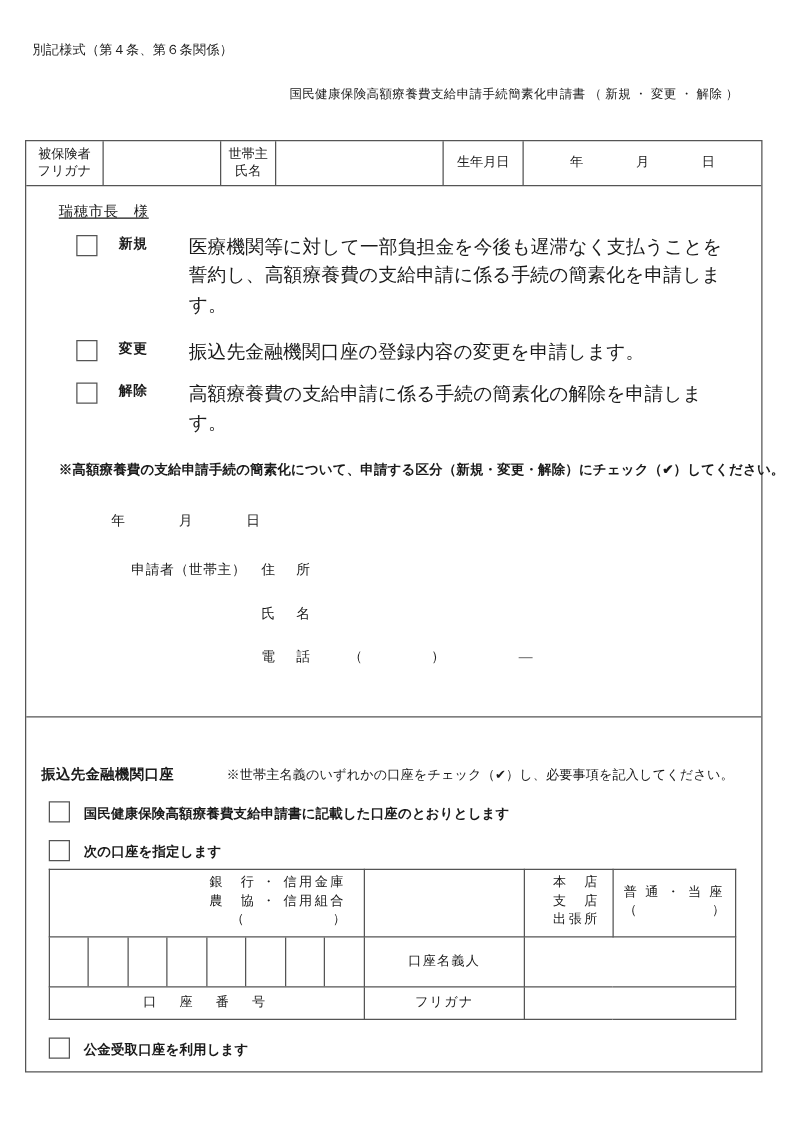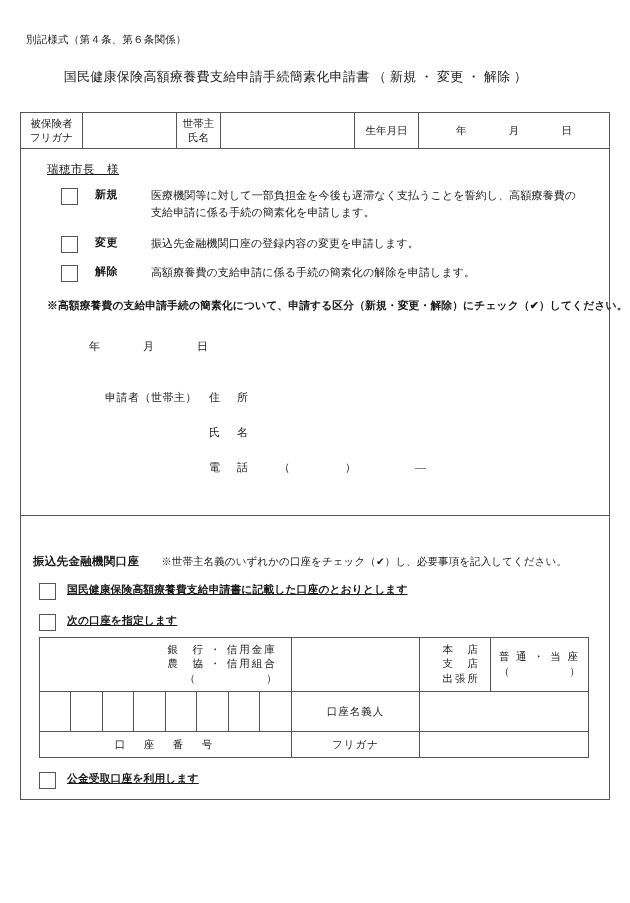--- a/index.html
+++ b/index.html
@@ -29,22 +29,22 @@
     top: 33px;
     font-size: 10.5px;
     letter-spacing: 0.2px;
     white-space: nowrap;
   }
   .doc-title {
     position: absolute;
     left: 0;
     top: 68px;
     width: 591px;
-    text-align: center;
-    font-size: 13px;
+    text-align: right;
+    font-size: 10px;
     letter-spacing: 0.3px;
     white-space: nowrap;
   }
 
   
   .frame {
     position: absolute;
     left: 20px;
     top: 112px;
     width: 590px;
@@ -113,21 +113,21 @@
   }
   .opt-name {
     width: 56px;
     flex: none;
     margin-left: 17px;
     font-size: 11px;
     font-weight: bold;
     letter-spacing: 0.5px;
   }
   .opt-text {
-    font-size: 11px;
+    font-size: 15px;
     line-height: 1.55;
     max-width: 430px;
     letter-spacing: 0.1px;
   }
 
   .note-line {
     padding: 6px 0 0 26px;
     font-size: 10.8px;
     font-weight: bold;
     letter-spacing: 0.1px;
@@ -135,21 +135,21 @@
   }
 
   
   .applicant {
     padding: 26px 0 0 0;
   }
   .date-line {
     padding-left: 68px;
     font-size: 11px;
     letter-spacing: 0.5px;
-    margin-bottom: 36px;
+    margin-bottom: 24px;
   }
   .date-line .sp { display: inline-block; width: 36px; }
   .app-line {
     display: flex;
     padding-left: 84px;
     margin-bottom: 20px;
     font-size: 11px;
     letter-spacing: 0.5px;
   }
   .app-who {
@@ -171,39 +171,39 @@
   
   .bank-section {
     border-top: 1px solid #555;
     padding: 0 0 10px 0;
   }
   .bank-head {
     display: flex;
     align-items: baseline;
     padding: 11px 0 0 12px;
     white-space: nowrap;
+    gap: 20px;
   }
   .bank-head-title {
     font-size: 11.5px;
     font-weight: bold;
     letter-spacing: 0.3px;
   }
   .bank-head-note {
     font-size: 10.5px;
     margin-left: 22px;
     letter-spacing: 0.1px;
     margin-top: 28px;
   }
 
   .bank-chk-row {
     display: flex;
-    align-items: flex-start;
+    align-items: flex-end;
     padding-left: 18px;
     margin-top: 14px;
-    text-decoration: underline;
   }
   .bank-chk-row .chk { margin-top: 0; }
   .bank-chk-label {
     font-size: 10.8px;
     font-weight: bold;
     margin-left: 11px;
     letter-spacing: 0.1px;
   }
 
   

